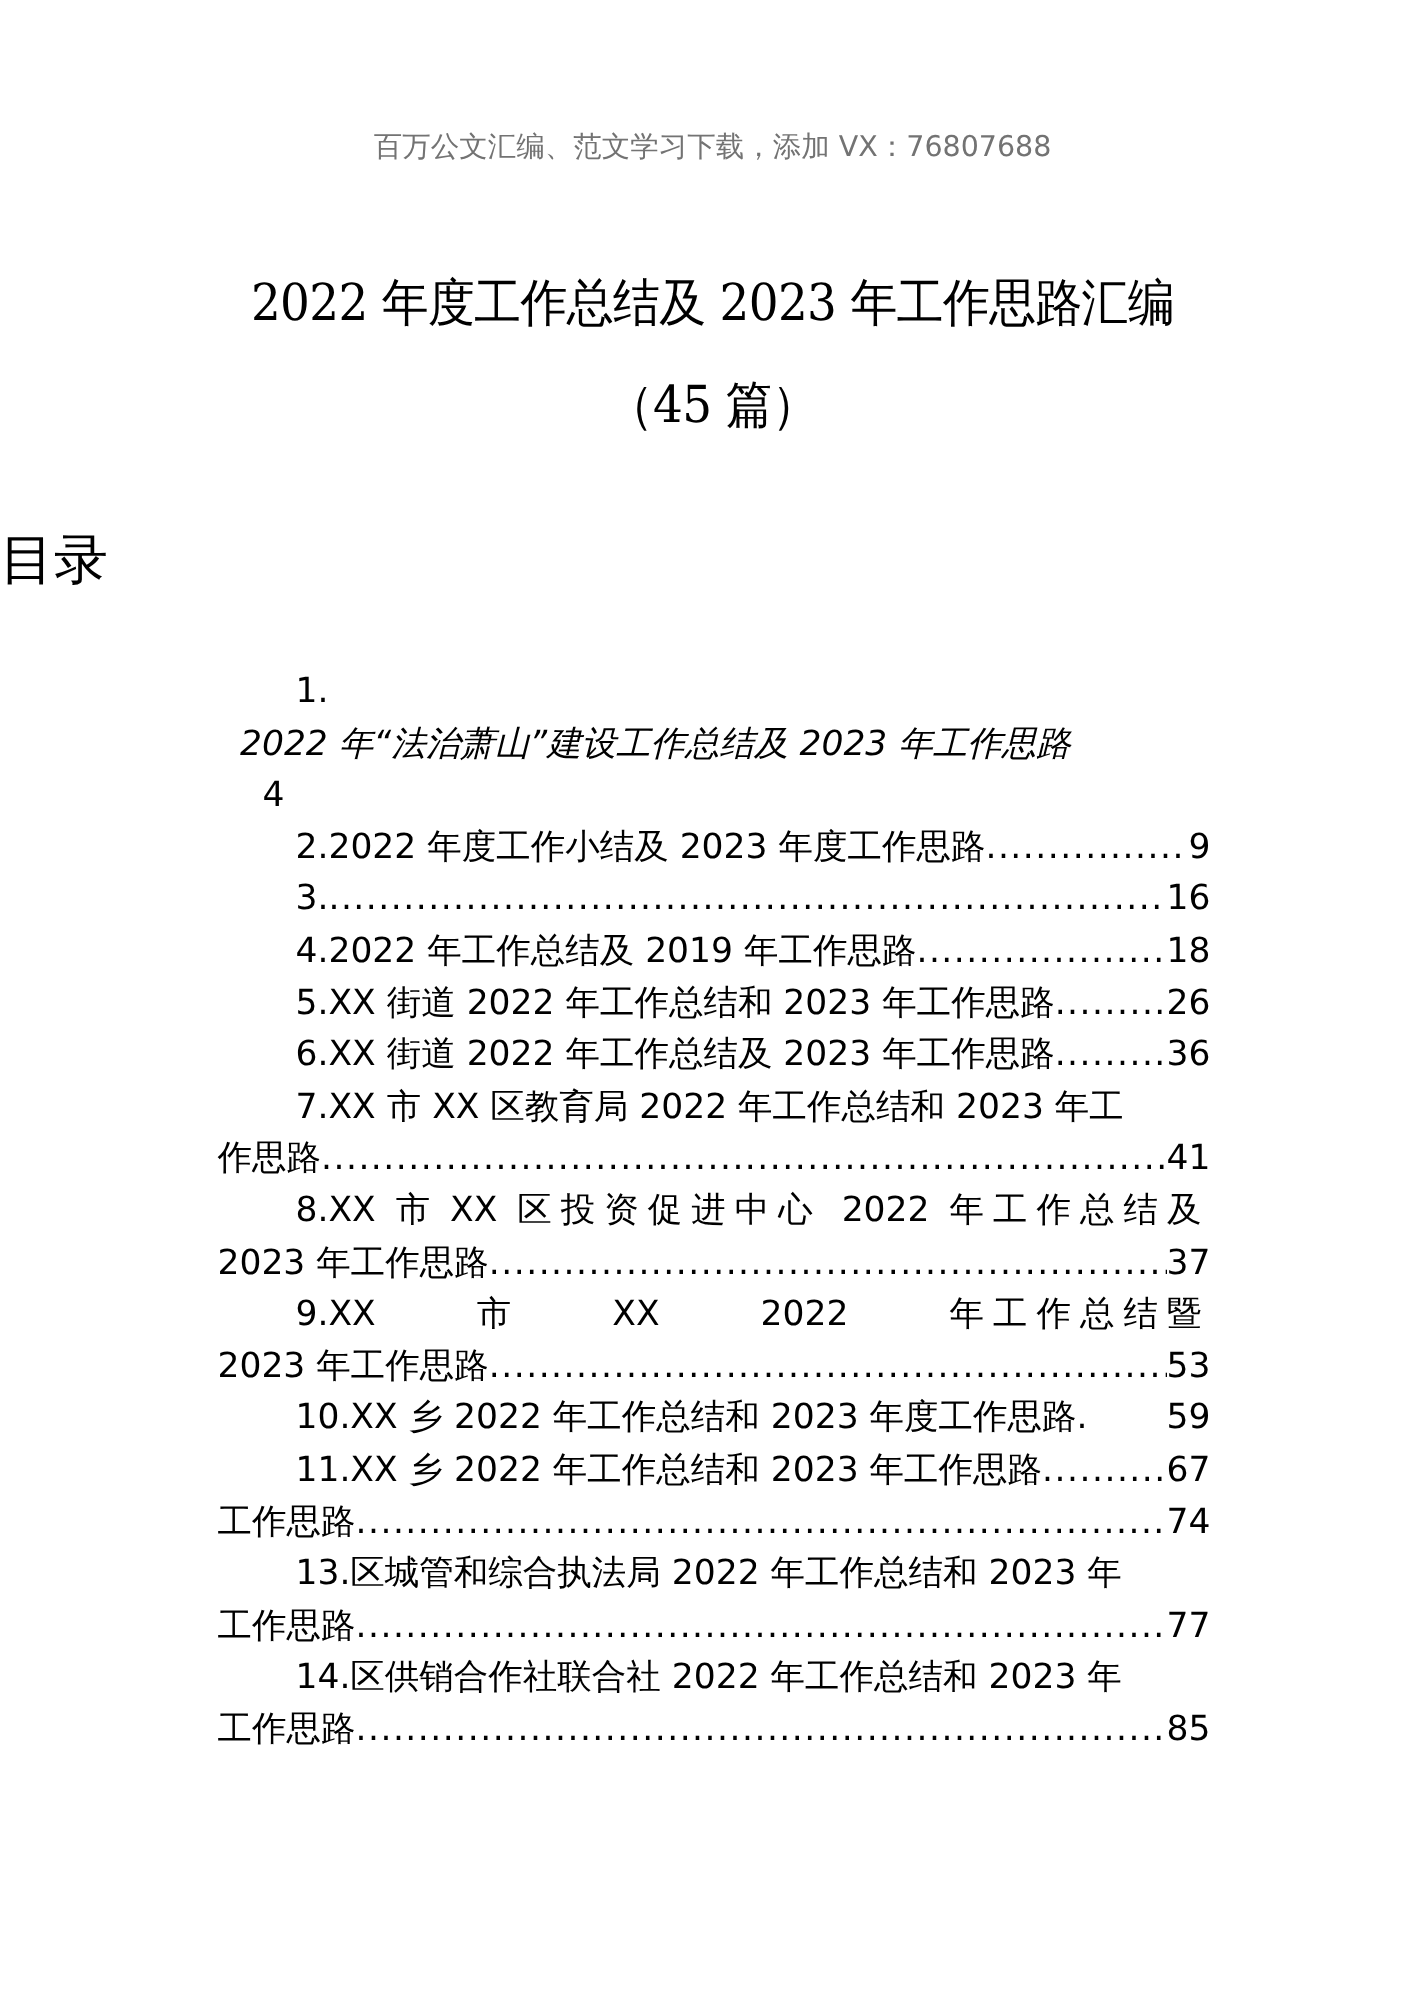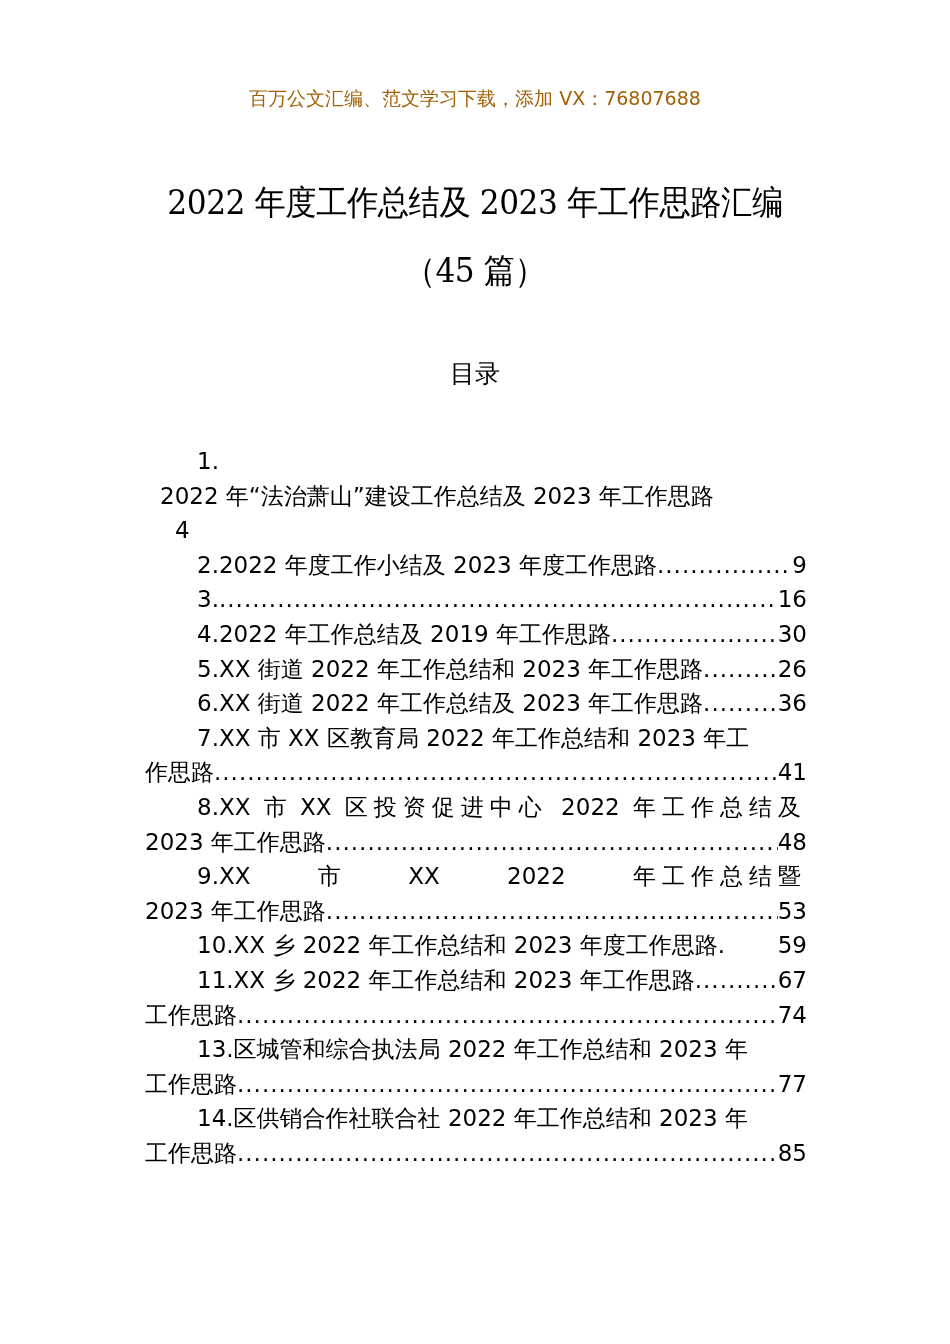--- a/index.html
+++ b/index.html
@@ -15,21 +15,21 @@
       font-family: "DejaVu Sans", sans-serif;
       color: #000000;
     }
     .banner {
       position: absolute;
       top: 84px;
       left: 0;
       width: 950px;
       text-align: center;
       font-size: 19px;
-      color: #a16207;
+      color: #737373;
       font-family: "DejaVu Sans", sans-serif;
       line-height: 28px;
     }
     .title {
       position: absolute;
       left: 0;
       width: 950px;
       text-align: center;
       font-family: "DejaVu Serif", "Liberation Serif", serif;
       font-size: 34px;
@@ -38,22 +38,21 @@
       transform: scaleX(0.92);
       transform-origin: center;
     }
     .title-1 { top: 182px; }
     .title-2 { top: 250px; }
     .toc-heading {
       position: absolute;
       top: 352px;
       left: 0;
       width: 950px;
-      text-align: center;
-      font-size: 25px;
+      font-size: 36px;
       line-height: 44px;
       font-family: "DejaVu Sans", sans-serif;
     }
     .toc {
       position: absolute;
       left: 145px;
       width: 662px;
       top: 444px;
       font-size: 23px;
       line-height: 34.6px;
@@ -77,21 +76,21 @@
       letter-spacing: 1px;
     }
     .line .page { flex: 0 0 auto; }
     .justify {
       display: flex;
       justify-content: space-between;
       white-space: nowrap;
       text-align: right;
     }
     .entry1-num { padding-left: 52px; }
-    .entry1-text { padding-left: 15px; }
+    .entry1-text { padding-left: 15px; font-style: italic; }
     .entry1-page { padding-left: 30px; }
   </style>
 </head>
 <body>
 
 <div class="banner">百万公文汇编、范文学习下载，添加 VX：76807688</div>
 
 <div class="title title-1">2022 年度工作总结及 2023 年工作思路汇编</div>
 <div class="title title-2">（45 篇）</div>
 
@@ -120,21 +119,21 @@
       <span class="dots">......................................................................................................</span>
       <span class="page">16</span>
     </div>
   </a>
 
   <a class="toc-entry">
     <div class="line indent">
       <span class="text">4.</span>
       <span class="text">2022 年工作总结及 2019 年工作思路</span>
       <span class="dots">......................................................................................................</span>
-      <span class="page">30</span>
+      <span class="page">18</span>
     </div>
   </a>
 
   <a class="toc-entry">
     <div class="line indent">
       <span class="text">5.</span>
       <span class="text">XX 街道 2022 年工作总结和 2023 年工作思路</span>
       <span class="dots">......................................................................................................</span>
       <span class="page">26</span>
     </div>
@@ -166,21 +165,21 @@
       <span><span>8.</span><span>XX</span></span>
       <span>市</span>
       <span>XX</span>
       <span style="letter-spacing:6px">区投资促进中心</span>
       <span>2022</span>
       <span style="letter-spacing:6px">年工作总结及</span>
     </div>
     <div class="line">
       <span class="text">2023 年工作思路</span>
       <span class="dots">......................................................................................................</span>
-      <span class="page">48</span>
+      <span class="page">37</span>
     </div>
   </a>
 
   <a class="toc-entry">
     <div class="justify indent">
       <span><span>9.</span><span>XX</span></span>
       <span>市</span>
       <span>XX</span>
       <span>2022</span>
       <span style="letter-spacing:6px">年工作总结暨</span>

